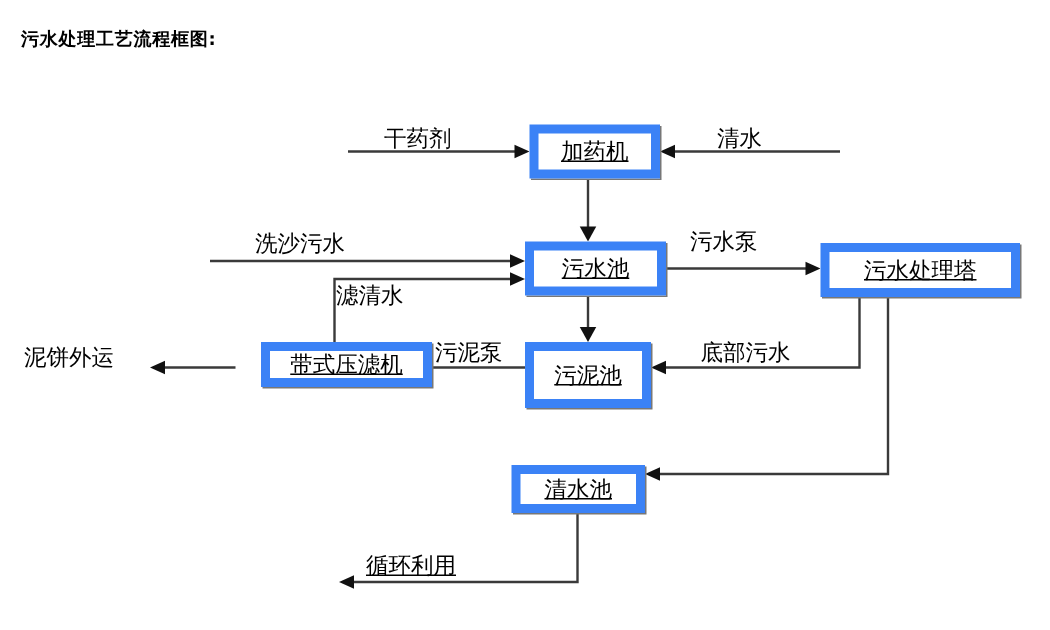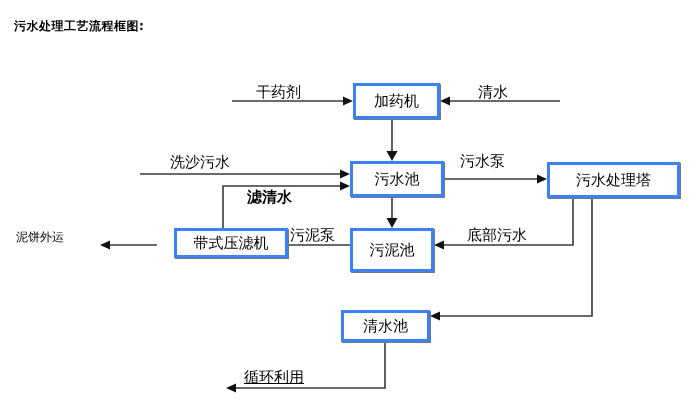--- a/index.html
+++ b/index.html
@@ -19,43 +19,44 @@
     position: absolute;
     left: 14px;
     top: 18px;
     font-size: 12px;
     font-weight: bold;
     letter-spacing: 0.5px;
     white-space: nowrap;
   }
   .node {
     position: absolute;
-    border: 3px solid #3b82f6;
+    border: 6px solid #3b82f6;
     box-shadow: 1px 1px 0 #777;
     background: #ffffff;
     display: flex;
     align-items: center;
     justify-content: center;
     font-size: 15px;
     line-height: 1;
     white-space: nowrap;
     box-sizing: border-box;
     z-index: 3;
+    text-decoration: underline;
   }
   .edge-label {
     position: absolute;
     font-size: 15px;
     white-space: nowrap;
     line-height: 1;
     z-index: 4;
     background: transparent;
   }
   .terminal-label {
     position: absolute;
-    font-size: 12px;
+    font-size: 15px;
     white-space: nowrap;
     line-height: 1;
     z-index: 4;
   }
   svg#wiring {
     position: absolute;
     left: 0;
     top: 0;
     width: 700px;
     height: 420px;
@@ -137,21 +138,21 @@
 <div class="node" style="left:341px; top:300px; width:89px; height:32px;margin-top:10px;">
   <span>清水池</span>
 </div>
 
 <div class="edge-label" style="left:256px; top:85px;">干药剂</div>
 
 <div class="edge-label" style="left:478px; top:85px;">清水</div>
 
 <div class="edge-label" style="left:170px; top:155px;">洗沙污水</div>
 
-<div class="edge-label" style="left:247px; top:190px;font-weight:bold;">滤清水</div>
+<div class="edge-label" style="left:224px; top:190px;">滤清水</div>
 
 <div class="edge-label" style="left:460px; top:154px;">污水泵</div>
 
 <div class="edge-label" style="left:290px; top:228px;">污泥泵</div>
 
 <div class="edge-label" style="left:467px; top:228px;">底部污水</div>
 
 <div class="edge-label" style="left:244px; top:370px;text-decoration:underline;">循环利用</div>
 
 <div class="terminal-label" style="left:16px; top:231px;">泥饼外运</div>

